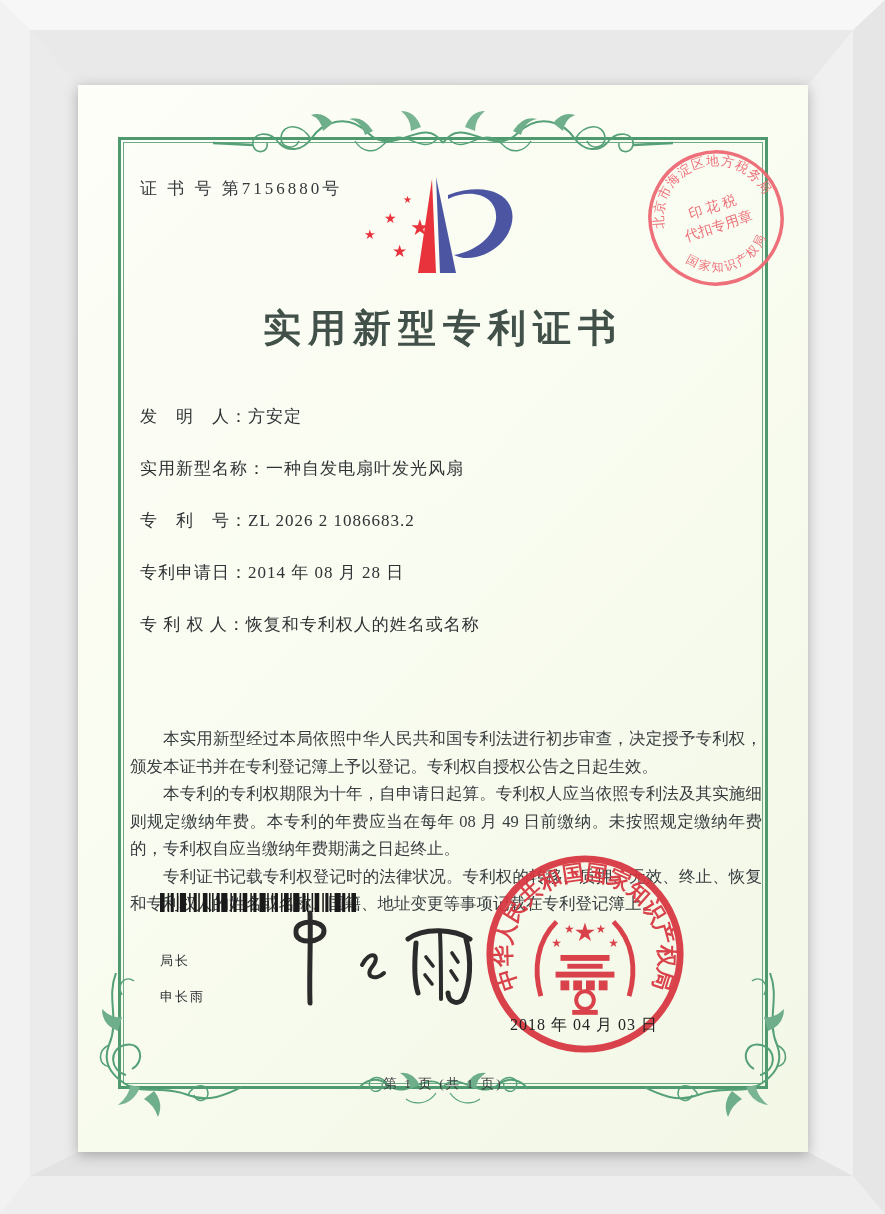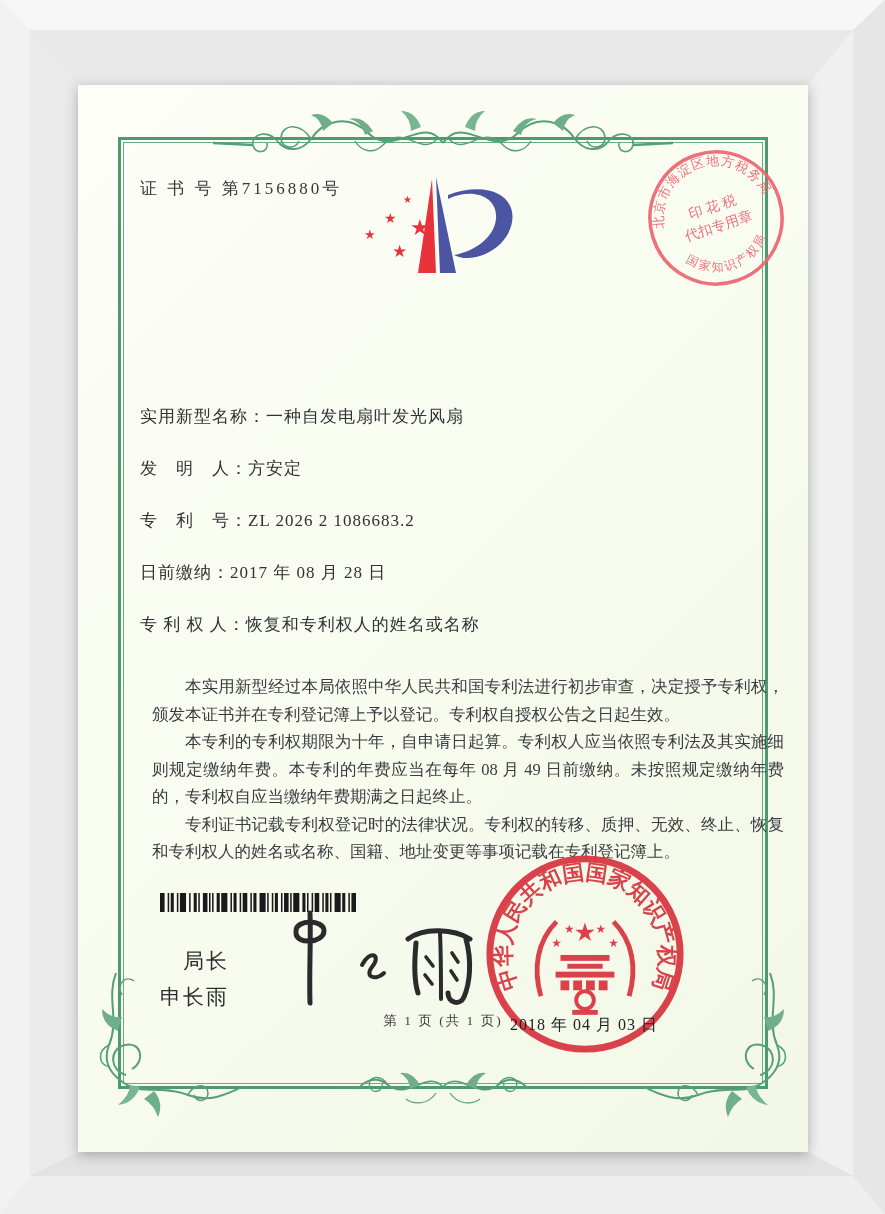--- a/index.html
+++ b/index.html
@@ -23,30 +23,30 @@
   .orn{position:absolute;pointer-events:none;}
   
   .cert-number{position:absolute;left:62px;top:92px;font-size:17px;letter-spacing:3px;color:#35393c;}
   .logo{position:absolute;left:270px;top:86px;}
   .tax-stamp{position:absolute;left:548px;top:40px;opacity:.92;}
   .title{position:absolute;left:0;top:218px;width:100%;text-align:center;
     font-size:38px;font-weight:600;letter-spacing:7px;color:#42504a;}
   .fields{position:absolute;left:62px;top:320px;width:600px;}
   .field{height:27px;margin-bottom:25px;font-size:17px;color:#2f3335;letter-spacing:1px;white-space:nowrap;}
   .field .lbl{color:#2f3335;}
-  .paras{position:absolute;left:52px;top:588px;width:632px;
-    font-size:16.5px;line-height:27.5px;color:#383d40;text-align:justify;margin-left:22px;}
+  .paras{position:absolute;left:52px;top:640px;width:632px;
+    font-size:16.5px;line-height:27.5px;color:#383d40;text-align:justify;}
   .paras p{margin:0;text-indent:2em;}
   .barcode{position:absolute;left:82px;top:808px;}
-  .issuer{position:absolute;left:82px;top:858px;font-size:21px;line-height:36px;color:#2c2f31;letter-spacing:2px;text-align:right;}
+  .issuer{position:absolute;left:82px;top:858px;font-size:13px;line-height:36px;color:#2c2f31;letter-spacing:2px;}
   .signature{position:absolute;left:180px;top:822px;}
   .office-seal{position:absolute;left:404px;top:766px;opacity:.93;}
   .seal-date{position:absolute;left:398px;top:930px;width:216px;text-align:center;
     font-size:16px;letter-spacing:1px;color:#222;}
-  .footer-page{position:absolute;left:0;top:927px;width:100%;text-align:center;
+  .footer-page{position:absolute;left:0;top:990px;width:100%;text-align:center;
     font-size:13.5px;letter-spacing:2px;color:#3c4144;}
   .seal-text{font-family:"Liberation Serif","DejaVu Serif",serif;}
 </style>
 </head>
 <body>
 
 <div class="stage">
   <div class="photo-frame">
     <div class="mat">
       <div class="paper">
@@ -131,26 +131,27 @@
               <textPath href="#taxTop" startOffset="50%">北京市海淀区地方税务局</textPath>
             </text>
             <text font-size="12" fill="#ec6570" letter-spacing="2" text-anchor="middle">
               <textPath href="#taxBot" startOffset="50%">国家知识产权局</textPath>
             </text>
             <text x="90" y="86" font-size="14" fill="#ec6570" text-anchor="middle">印 花 税</text>
             <text x="90" y="106" font-size="14" fill="#ec6570" text-anchor="middle">代扣专用章</text>
           </g>
         </svg>
 
+        <div class="title">实用新型专利证书</div>
 
         <div class="fields">
+          <div class="field"><span class="lbl">发　明　人：</span><span>方安定</span></div>
           <div class="field"><span class="lbl">实用新型名称：</span><span>一种自发电扇叶发光风扇</span></div>
-          <div class="field"><span class="lbl">发　明　人：</span><span>方安定</span></div>
           <div class="field"><span class="lbl">专　利　号：</span><span>ZL 2026 2 1086683.2</span></div>
-          <div class="field"><span class="lbl">日前缴纳：</span><span>2017 年 08 月 28 日</span></div>
+          <div class="field"><span class="lbl">专利申请日：</span><span>2014 年 08 月 28 日</span></div>
           <div class="field"><span class="lbl">专 利 权 人：</span><span>恢复和专利权人的姓名或名称</span></div>
         </div>
 
         <div class="paras">
           <p>本实用新型经过本局依照中华人民共和国专利法进行初步审查，决定授予专利权，颁发本证书并在专利登记簿上予以登记。专利权自授权公告之日起生效。</p>
           <p>本专利的专利权期限为十年，自申请日起算。专利权人应当依照专利法及其实施细则规定缴纳年费。本专利的年费应当在每年 08 月 49 日前缴纳。未按照规定缴纳年费的，专利权自应当缴纳年费期满之日起终止。</p>
           <p>专利证书记载专利权登记时的法律状况。专利权的转移、质押、无效、终止、恢复和专利权人的姓名或名称、国籍、地址变更等事项记载在专利登记簿上。</p>
         </div>
 
         <svg class="barcode" width="196" height="19" viewBox="0 0 128 19" preserveAspectRatio="none">

